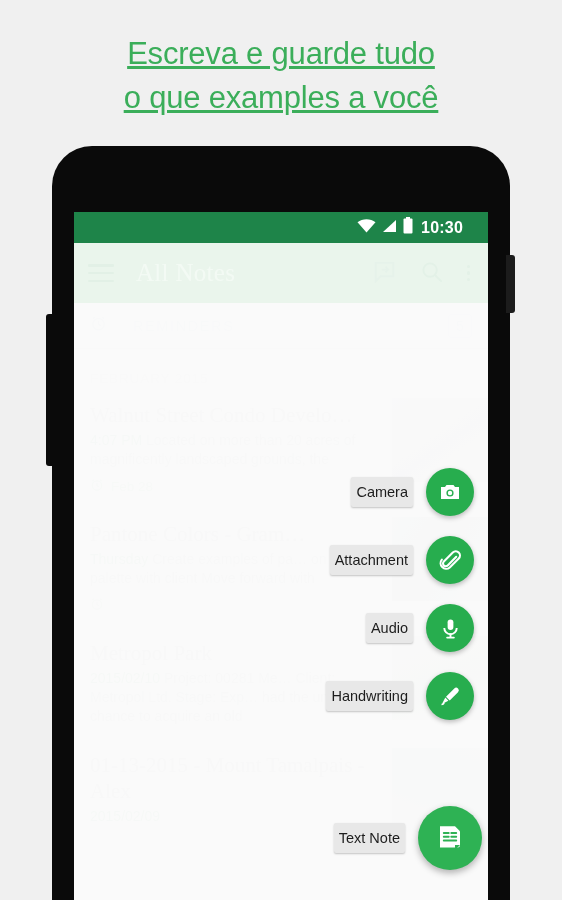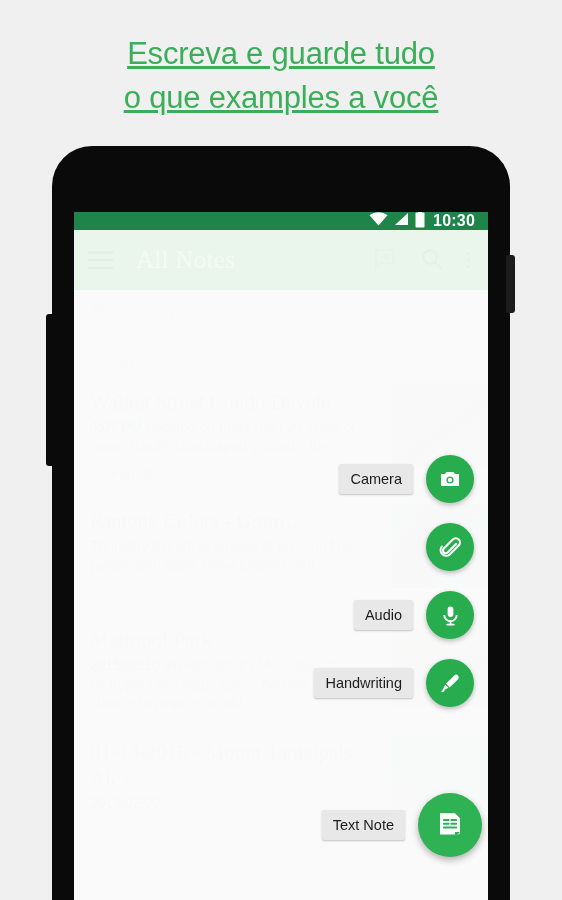--- a/index.html
+++ b/index.html
@@ -74,26 +74,26 @@
     top: 212px;
     width: 414px;
     height: 688px;
     background: #fafafa;
     overflow: hidden;
   }
 
   
   .statusbar {
     position: relative;
-    height: 18px;
+    height: 31px;
     background: #1e8449;
     display: flex;
     align-items: center;
     justify-content: flex-end;
-    padding-right: 13px;
+    padding-right: 25px;
     gap: 6px;
   }
   .sb-icon { display: block; }
   .sb-time {
     color: #ffffff;
     font-size: 16px;
     font-weight: 700;
     letter-spacing: 0.2px;
     margin-left: 2px;
   }
@@ -239,21 +239,21 @@
     right: 0;
     display: flex;
     align-items: center;
     justify-content: flex-end;
     pointer-events: auto;
   }
   .fab-label {
     background: #e8e8e8;
     color: #1d1d1d;
     font-size: 14.5px;
-    padding: 7px 11px;
+    padding: 7px 5px;
     border-radius: 2px;
     margin-right: 13px;
     white-space: nowrap;
     box-shadow: 0 1px 2px rgba(0,0,0,0.22);
   }
   .fab {
     width: 48px;
     height: 48px;
     border-radius: 50%;
     background: #27ad4e;
@@ -433,20 +433,21 @@
               <svg width="24" height="24" viewBox="0 0 24 24">
                   <path d="M3 7h4l1.5-2h7L17 7h4v12H3z" fill="#fff"></path>
                   <circle cx="12" cy="13" r="3.6" fill="#27ad4e"></circle>
                   <circle cx="12" cy="13" r="2.2" fill="#fff"></circle>
                 </svg>
             </span>
           </span>
         </div>
 
         <div class="fab-item f-attach">
+          <span class="fab-label">Attachment</span>
           <span class="fab">
             <span>
               <svg width="25" height="25" viewBox="0 0 24 24">
                   <path d="M17.5 8.5 9.3 16.7a2.6 2.6 0 0 1-3.7-3.7l8.6-8.6a4 4 0 0 1 5.7 5.7l-8.6 8.6a5.4 5.4 0 0 1-7.6-7.6" fill="none" stroke="#fff" stroke-width="2" stroke-linecap="round"></path>
                 </svg>
             </span>
           </span>
         </div>
 
         <div class="fab-item f-hand">

